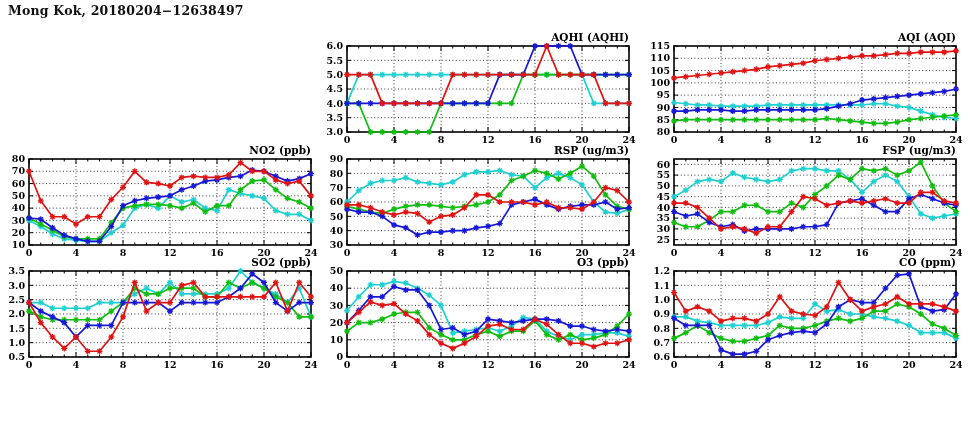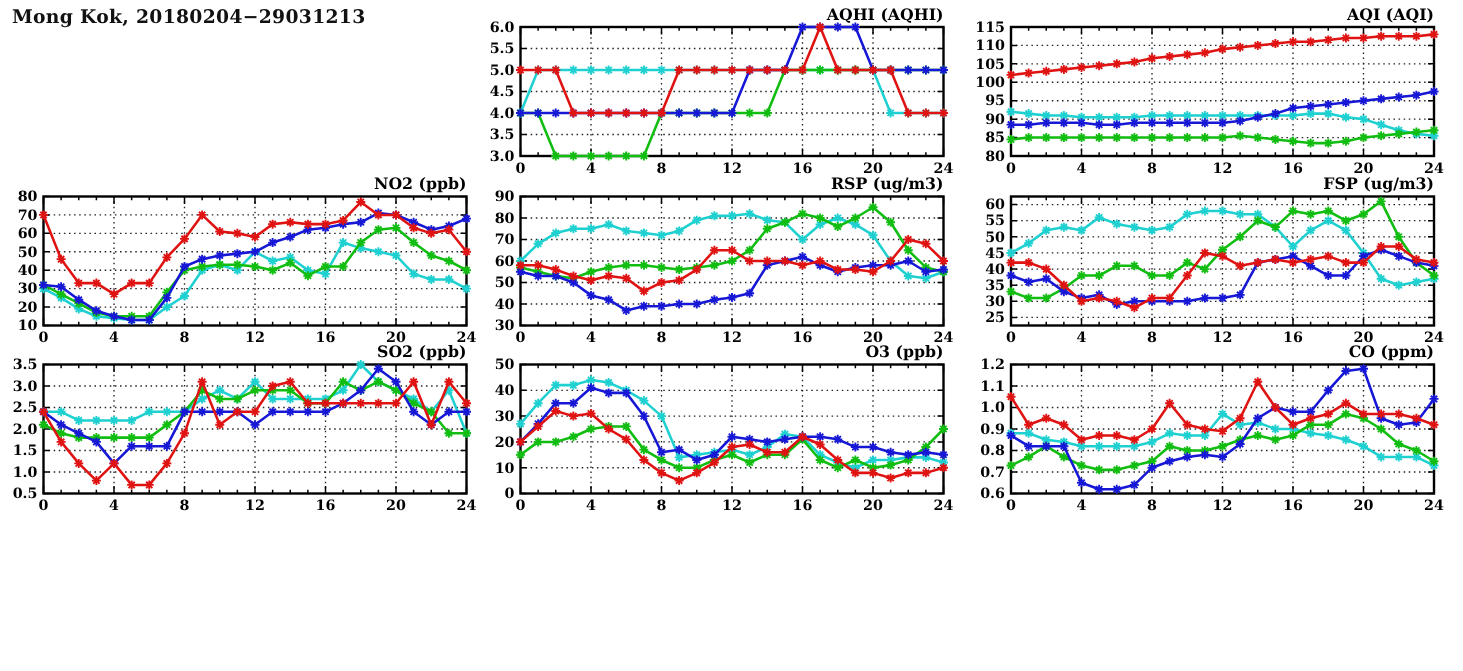--- a/index.html
+++ b/index.html
@@ -1,29 +1,29 @@
 <!DOCTYPE html>
 <html><head>
 <meta charset="utf-8">
 <style>
   html,body{margin:0;padding:0;background:#ffffff;}
   body{width:975px;height:447px;position:relative;overflow:hidden;font-family:"DejaVu Serif",serif;}
   .page-title{position:absolute;left:8px;top:3px;font-weight:bold;font-size:12.5px;color:#111;letter-spacing:.2px;}
-  .chart{position:absolute;width:332px;height:122px;}
+  .chart{position:absolute;width:332px;height:122px;margin-top:28px;}
   .r1{top:0px}.r2{top:113px}.r3{top:225px}
   .c1{left:2px}.c2{left:320px}.c3{left:647px}
   svg{display:block}
   svg text{fill:#000}
   .ctitle{font-family:"DejaVu Serif",serif;font-weight:bold;font-size:10.5px}
   .tick{font-family:"DejaVu Serif",serif;font-weight:bold;font-size:9.5px}
 </style>
 </head>
 <body>
 
-<div class="page-title">Mong Kok, 20180204−29031213</div>
+<div class="page-title">Mong Kok, 20180204−12638497</div>
 
 <div class="chart r1 c2">
     <svg width="332" height="122" viewBox="0 0 332 122" xmlns="http://www.w3.org/2000/svg">
       <text class="ctitle" x="309" y="13" text-anchor="end">AQHI (AQHI)</text>
       <line x1="27" y1="104" x2="31" y2="104" stroke="#000" stroke-width="1"></line>
       <line x1="305" y1="104" x2="309" y2="104" stroke="#000" stroke-width="1"></line>
       <text class="tick" x="23" y="107.2" text-anchor="end">3.0</text>
       <line x1="27" y1="89.66666666666667" x2="309" y2="89.66666666666667" stroke="#222" stroke-width="0.9" stroke-dasharray="1,2.4"></line>
       <line x1="27" y1="89.66666666666667" x2="31" y2="89.66666666666667" stroke="#000" stroke-width="1"></line>
       <line x1="305" y1="89.66666666666667" x2="309" y2="89.66666666666667" stroke="#000" stroke-width="1"></line>

